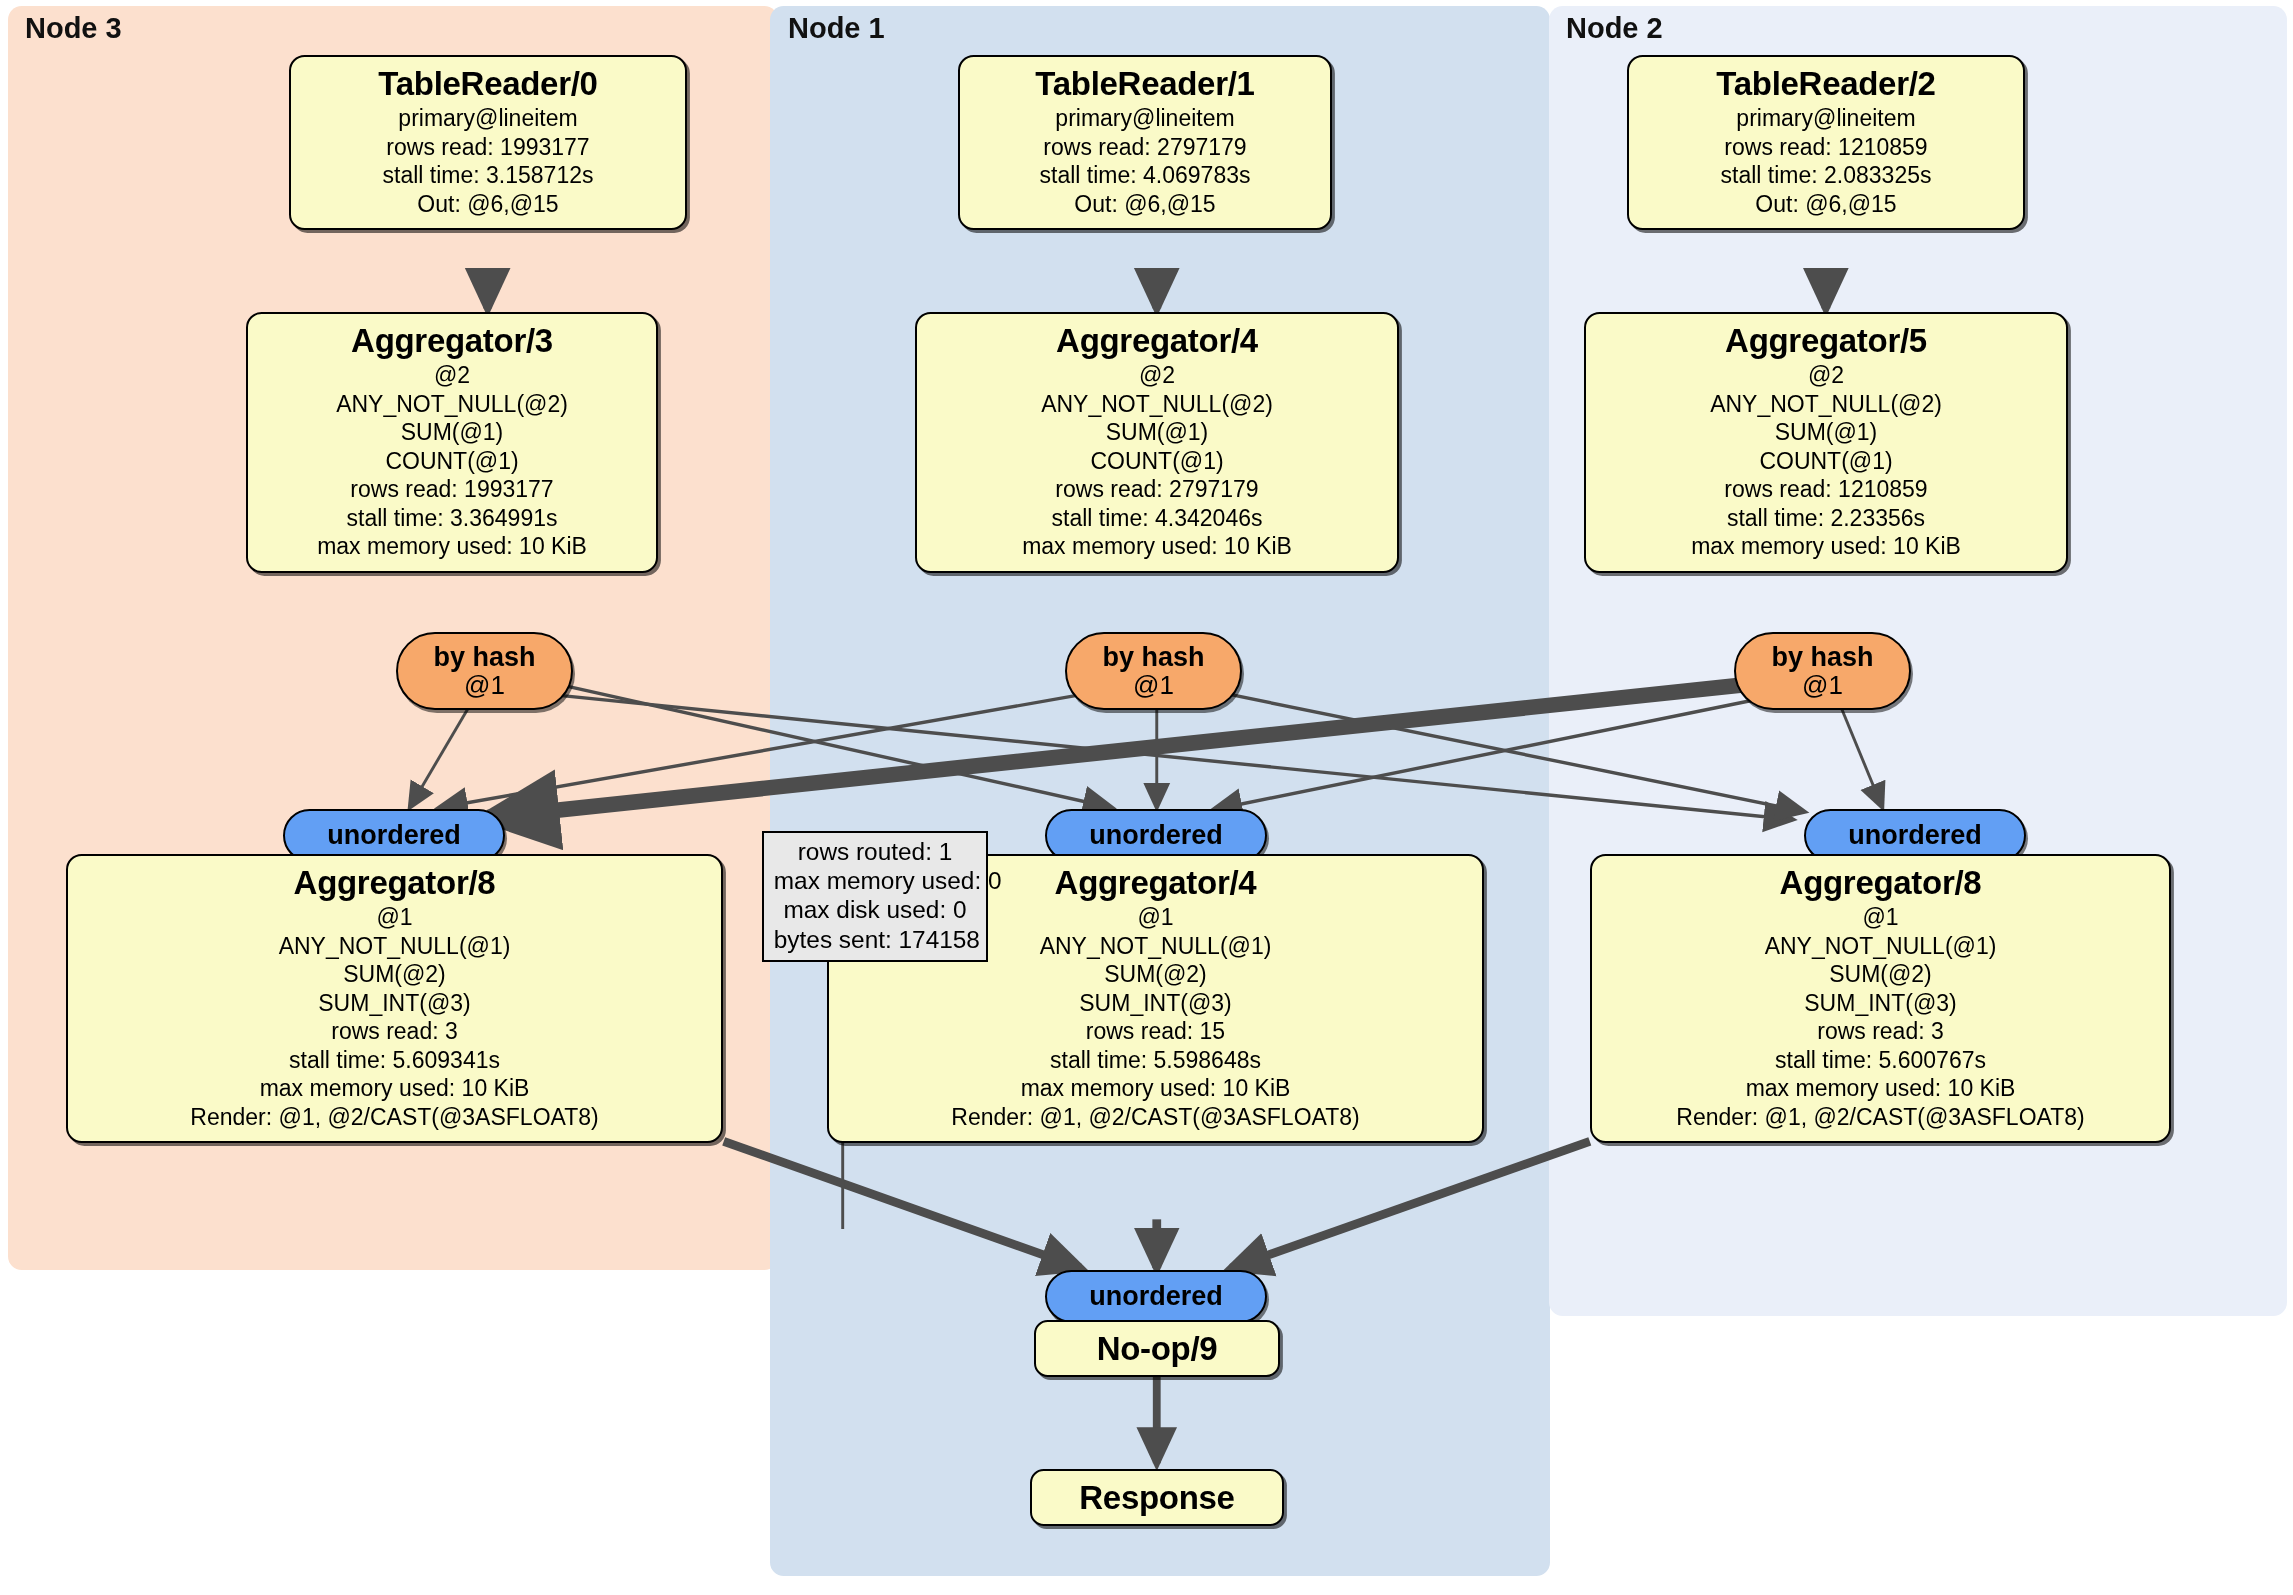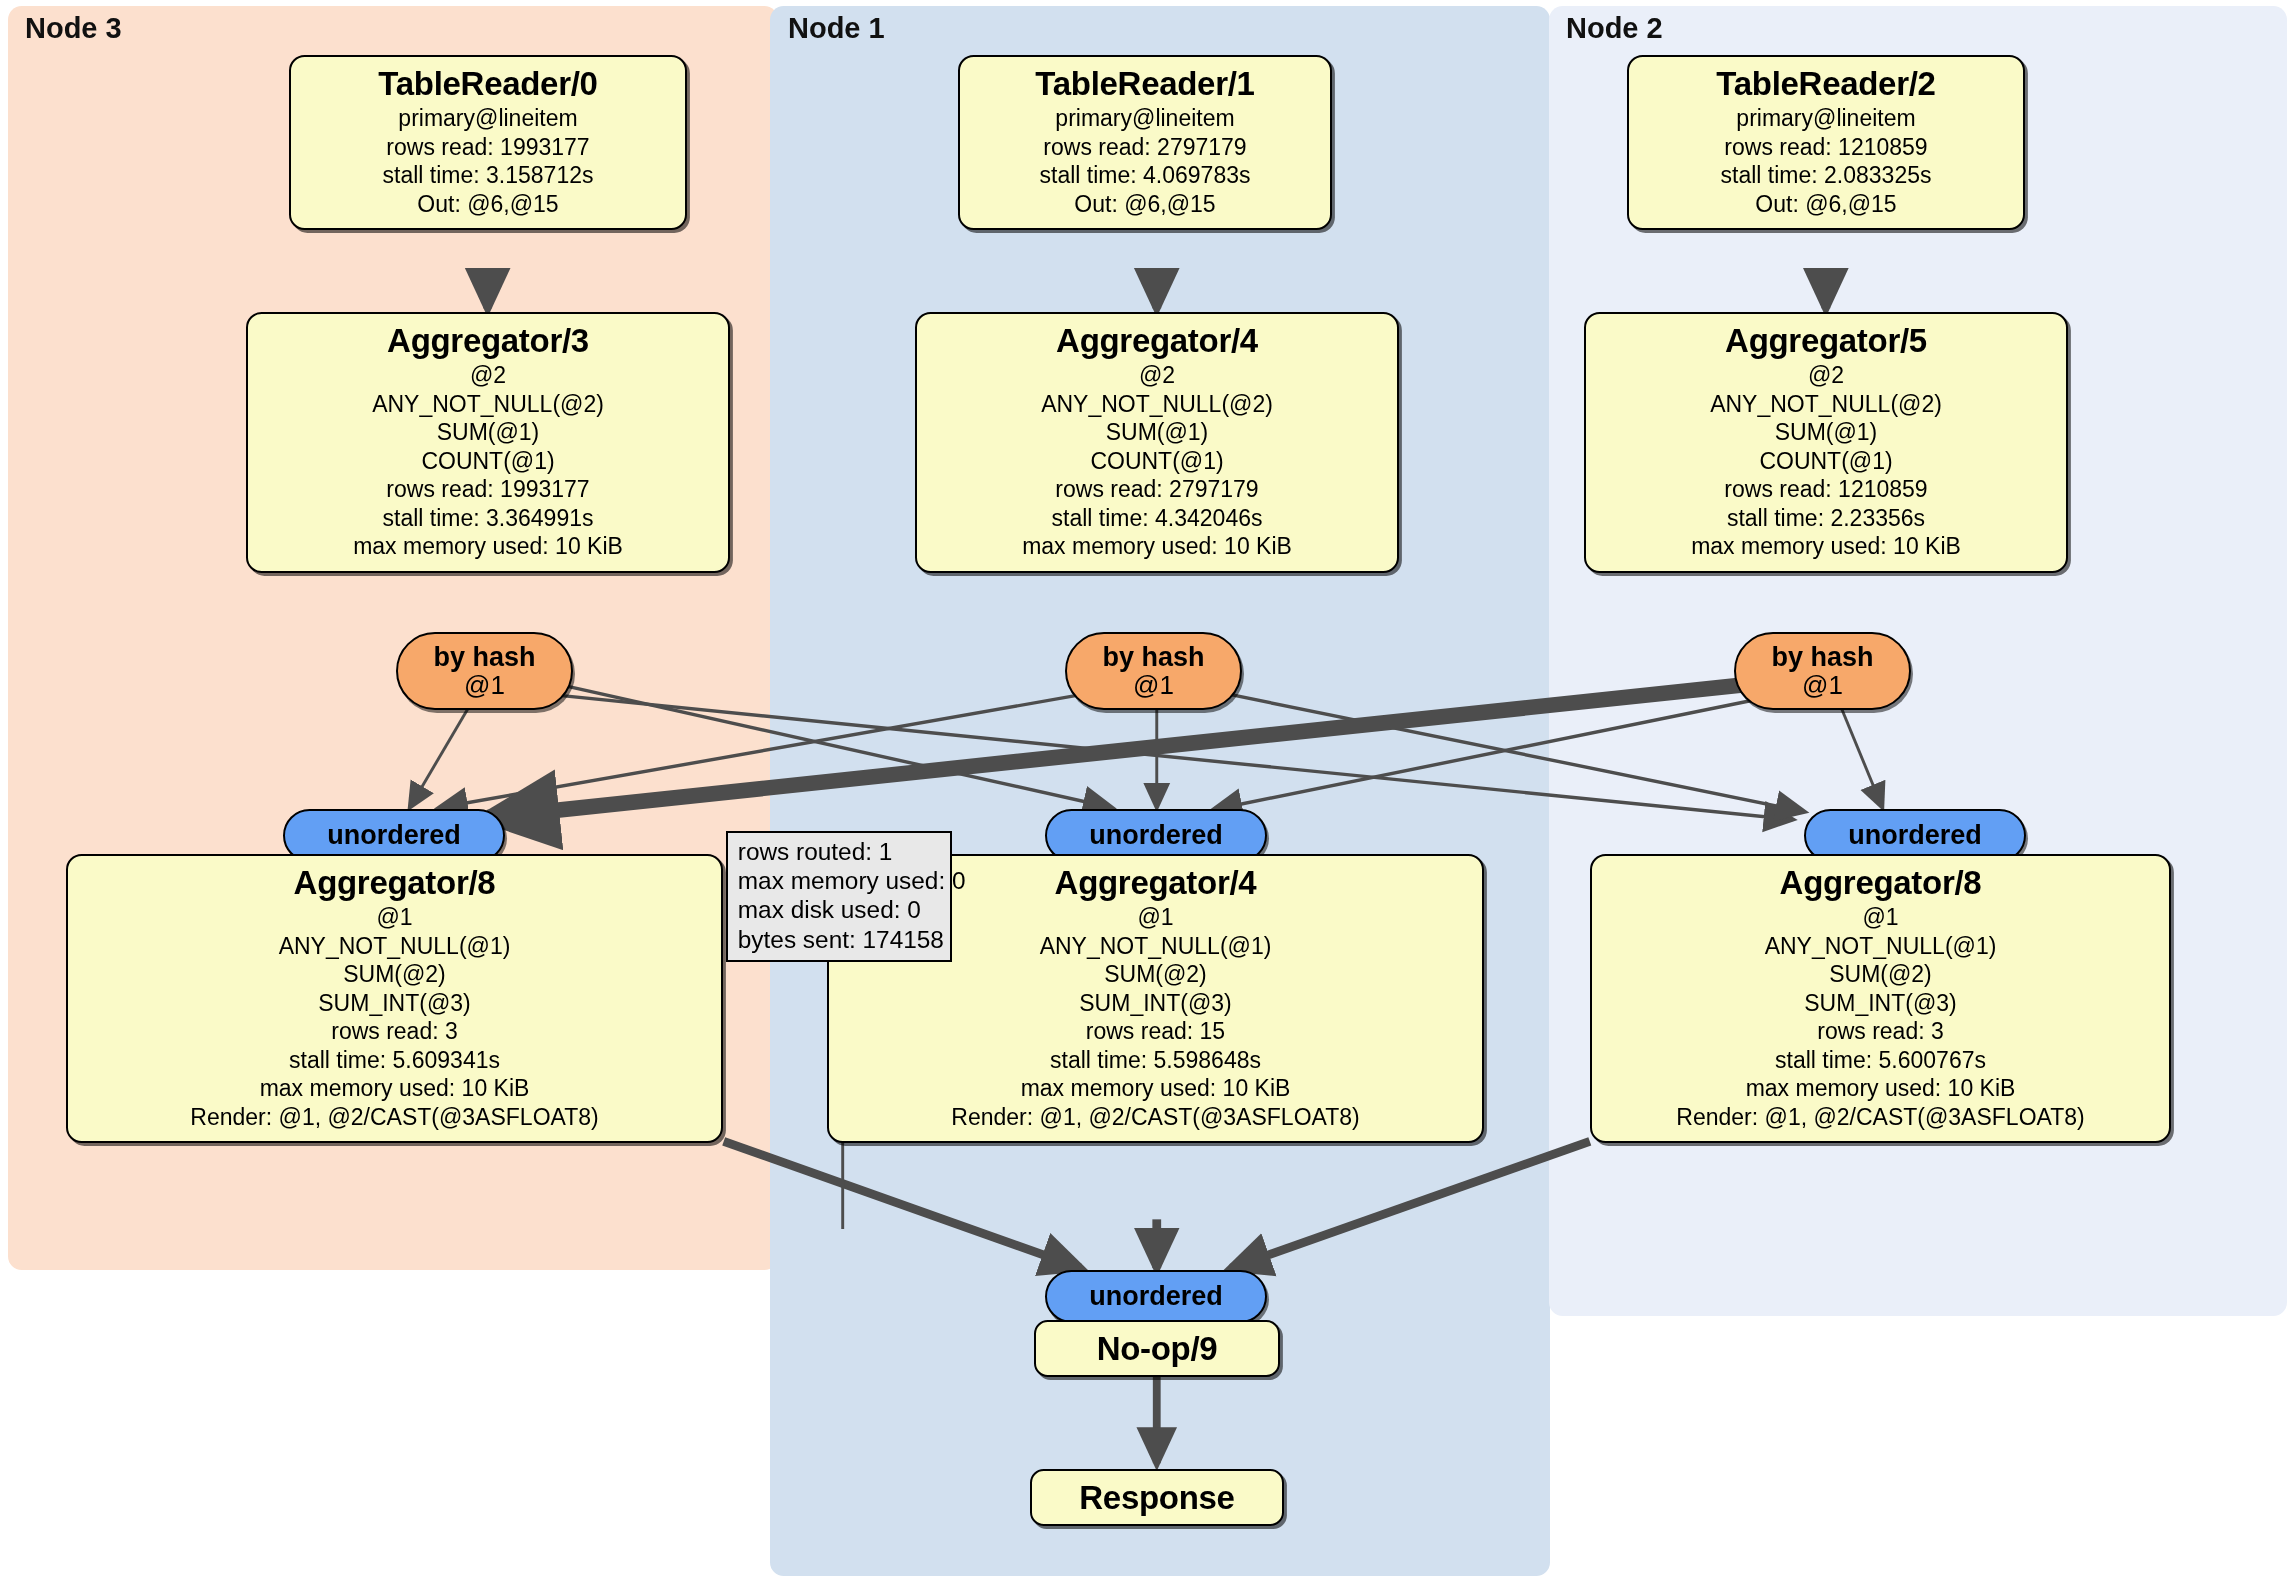--- a/index.html
+++ b/index.html
@@ -91,21 +91,22 @@
     line-height: 1.05;
   }
   .pill-sub {
     font-size: 26px;
     line-height: 1.1;
   }
   .tooltip-box {
     background: #E8E8E8;
     border: 2px solid #000000;
     padding: 3.9px 9.8px 5.9px 9.8px;
-    text-align: left;
+    text-align: center;
+    margin-left: 36px;
   }
   .tooltip-line {
     font-size: 24.4px;
     line-height: 1.2;
     white-space: nowrap;
   }
   .small-box {
     background: #FAFAC8;
     border: 2.4px solid #000000;
     border-radius: 13.7px;
@@ -220,21 +221,21 @@
   </div>
 
   <div class="gnode op-box" style="left:1627px; top:55px; width:398px;">
     <div class="op-title">TableReader/2</div>
     <div class="op-line">primary@lineitem</div>
     <div class="op-line">rows read: 1210859</div>
     <div class="op-line">stall time: 2.083325s</div>
     <div class="op-line">Out: @6,@15</div>
   </div>
 
-  <div class="gnode op-box" style="left:246px; top:312px; width:484px;">
+  <div class="gnode op-box" style="left:246px; top:312px; width:412px;">
     <div class="op-title">Aggregator/3</div>
     <div class="op-line">@2</div>
     <div class="op-line">ANY_NOT_NULL(@2)</div>
     <div class="op-line">SUM(@1)</div>
     <div class="op-line">COUNT(@1)</div>
     <div class="op-line">rows read: 1993177</div>
     <div class="op-line">stall time: 3.364991s</div>
     <div class="op-line">max memory used: 10 KiB</div>
   </div>
 

